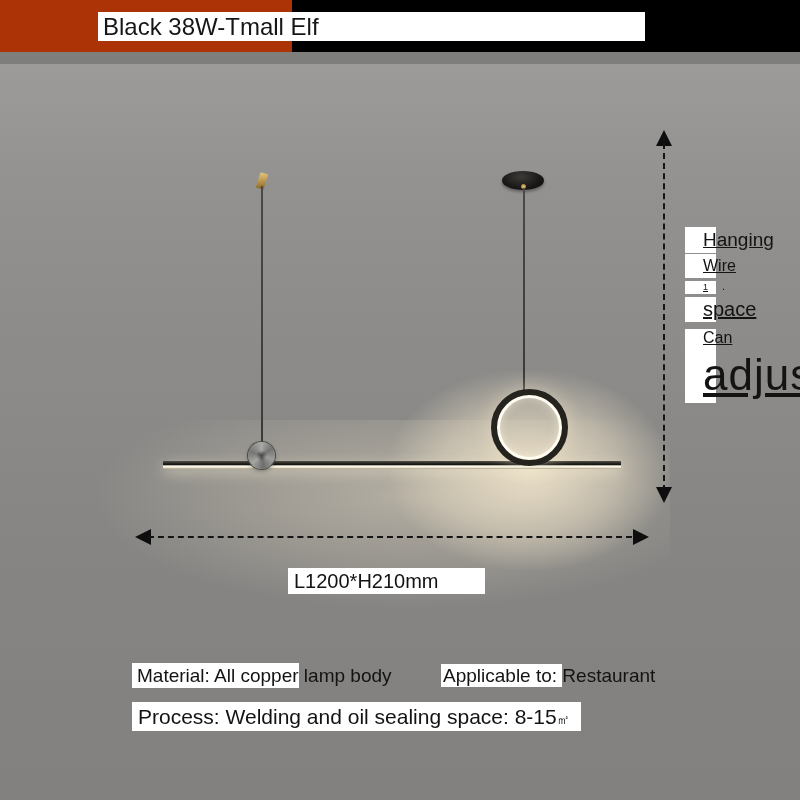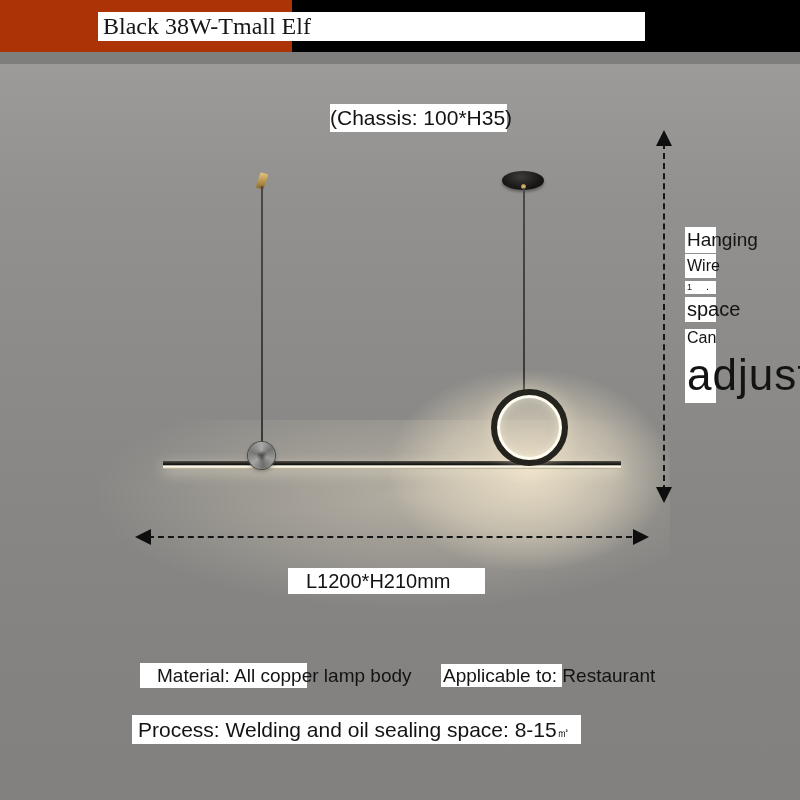--- a/index.html
+++ b/index.html
@@ -8,21 +8,21 @@
     font-family:"Liberation Sans",sans-serif;color:#111;
     background:#838281;
   }
   
   .hdr-orange{position:absolute;left:0;top:0;width:292px;height:52px;background:#ac3306;}
   .hdr-black{position:absolute;left:292px;top:0;width:508px;height:52px;background:#000;}
   .hdr-band{position:absolute;left:0;top:52px;width:800px;height:12px;background:#7e7e7c;}
   .variant-label{
     position:absolute;left:98px;top:12px;width:547px;height:29px;background:#fff;
     font-size:24px;line-height:29px;padding-left:5px;box-sizing:border-box;
-    white-space:nowrap;color:#161616;font-family:Liberation Serif, serif;
+    white-space:nowrap;color:#161616;
   }
   
   .wall{
     position:absolute;left:0;top:64px;width:800px;height:736px;
     background:linear-gradient(180deg,#9c9b99 0%,#929190 18%,#8c8b89 40%,#878684 62%,#838281 85%,#828180 100%);
   }
   .glow-wide{
     position:absolute;left:90px;top:420px;width:580px;height:190px;
     background:radial-gradient(ellipse at 55% 40%,rgba(216,206,186,0.55) 0%,rgba(216,206,186,0) 70%);
   }
@@ -70,32 +70,32 @@
   .vdim-line{position:absolute;left:663px;top:143px;height:348px;width:0;border-left:2px dashed #141414;}
   .arr{position:absolute;width:0;height:0;}
   .arr-up{left:656px;top:130px;border-left:8px solid transparent;border-right:8px solid transparent;border-bottom:16px solid #0e0e0e;}
   .arr-down{left:656px;top:487px;border-left:8px solid transparent;border-right:8px solid transparent;border-top:16px solid #0e0e0e;}
   .hdim-line{position:absolute;left:148px;top:536px;width:484px;height:0;border-top:2px dashed #141414;}
   .arr-left{left:135px;top:529px;border-top:8px solid transparent;border-bottom:8px solid transparent;border-right:16px solid #0e0e0e;}
   .arr-right{left:633px;top:529px;border-top:8px solid transparent;border-bottom:8px solid transparent;border-left:16px solid #0e0e0e;}
   
   .tag{position:absolute;background:#fff;color:#131313;white-space:nowrap;overflow:visible;}
   .tag-chassis{left:330px;top:104px;width:177px;height:28px;font-size:21px;line-height:28px;text-align:center;}
-  .hw{left:685px;width:31px;padding-left:2px;box-sizing:border-box;}
+  .hw{left:685px;width:31px;padding-left:18px;box-sizing:border-box;text-decoration:underline;}
   .hw-hanging{top:227px;height:26px;font-size:19px;line-height:25px;}
   .hw-wire{top:254px;height:24px;font-size:16px;line-height:23px;}
   .hw-meter{top:281px;height:13px;font-size:9px;line-height:10px;}
   .hw-meter .dot{display:inline-block;margin-left:14px;font-size:11px;}
   .hw-rice{top:297px;height:25px;font-size:20px;line-height:24px;}
   .hw-can{top:329px;height:28px;font-size:16px;line-height:17px;}
   .hw-adjust{top:352px;height:51px;font-size:44px;line-height:46px;letter-spacing:1px;}
-  .tag-size{left:288px;top:568px;width:197px;height:26px;font-size:20px;line-height:26px;padding-left:18px;box-sizing:border-box;}
-  .tag-material{left:140px;top:663px;width:167px;height:25px;font-size:19px;line-height:25px;padding-left:17px;box-sizing:border-box;}
+  .tag-size{left:288px;top:568px;width:197px;height:26px;font-size:20px;line-height:26px;padding-left:6px;box-sizing:border-box;}
+  .tag-material{left:132px;top:663px;width:167px;height:25px;font-size:19px;line-height:25px;padding-left:5px;box-sizing:border-box;}
   .tag-applicable{left:441px;top:664px;width:121px;height:23px;font-size:19px;line-height:23px;padding-left:2px;box-sizing:border-box;}
-  .tag-process{left:132px;top:702px;width:449px;height:29px;font-size:21px;line-height:29px;padding-left:6px;box-sizing:border-box;margin-top:13px;}
+  .tag-process{left:132px;top:702px;width:449px;height:29px;font-size:21px;line-height:29px;padding-left:6px;box-sizing:border-box;}
   .tag-process .unit{font-size:13px;}
 </style>
 </head>
 <body>
 
 <div class="stage">
 
   <div class="hdr-orange"></div>
   <div class="hdr-black"></div>
   <div class="hdr-band"></div>
@@ -107,21 +107,20 @@
 
   <div class="anchor-tip"></div>
   <div class="wire wire-left"></div>
   <div class="canopy"></div>
   <div class="canopy-dot"></div>
   <div class="wire wire-right"></div>
   <div class="bar"></div>
   <div class="ring"></div>
   <div class="knob"></div>
 
-  <div class="tag tag-chassis">(Chassis: 100*H35)</div>
 
   <div class="arr arr-up"></div>
   <div class="vdim-line"></div>
   <div class="arr arr-down"></div>
 
   <div class="tag hw hw-hanging">Hanging</div>
   <div class="tag hw hw-wire">Wire</div>
   <div class="tag hw hw-meter"><span>1</span><span class="dot">.</span></div>
   <div class="tag hw hw-rice">space</div>
   <div class="tag hw hw-can">Can</div>

